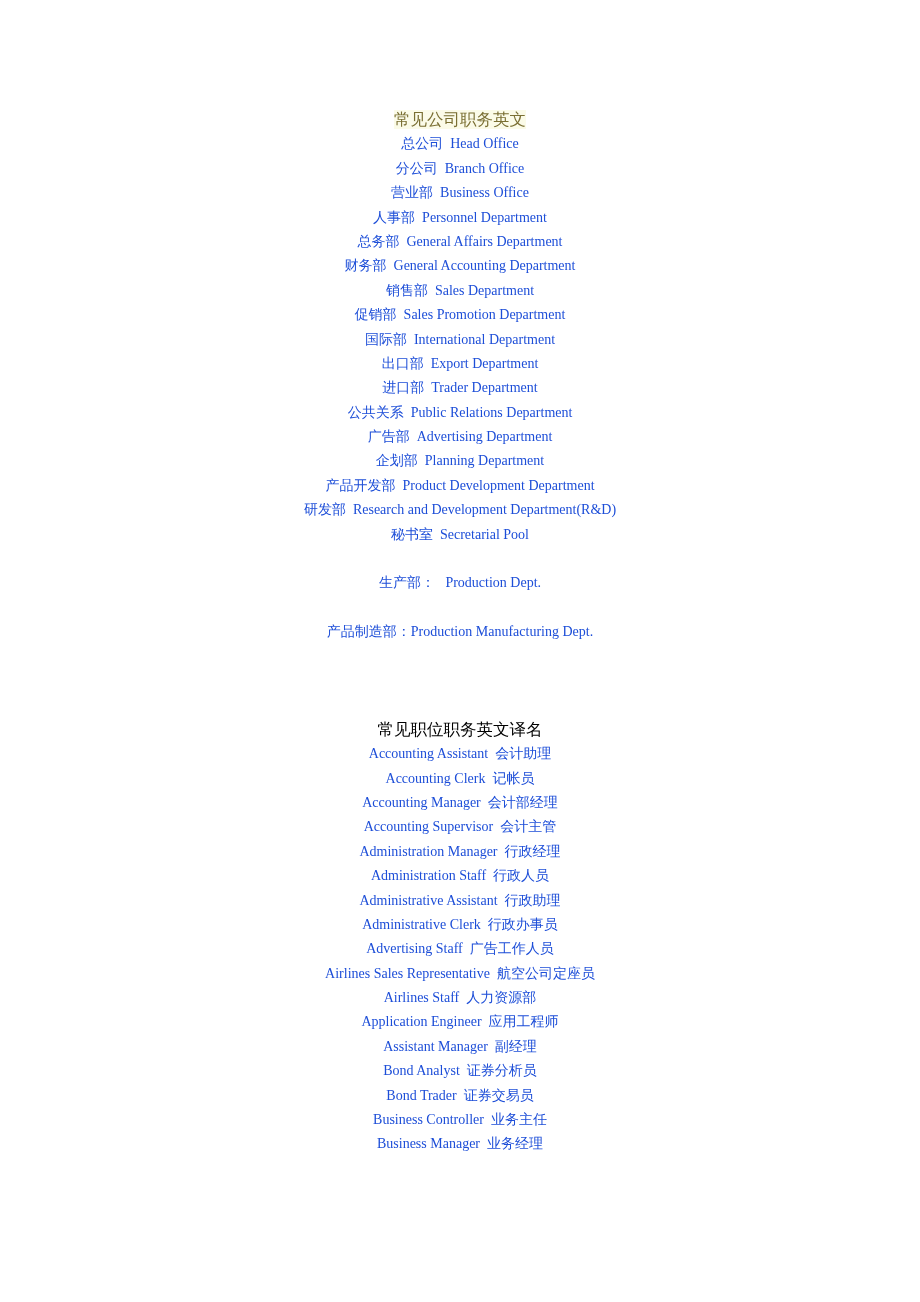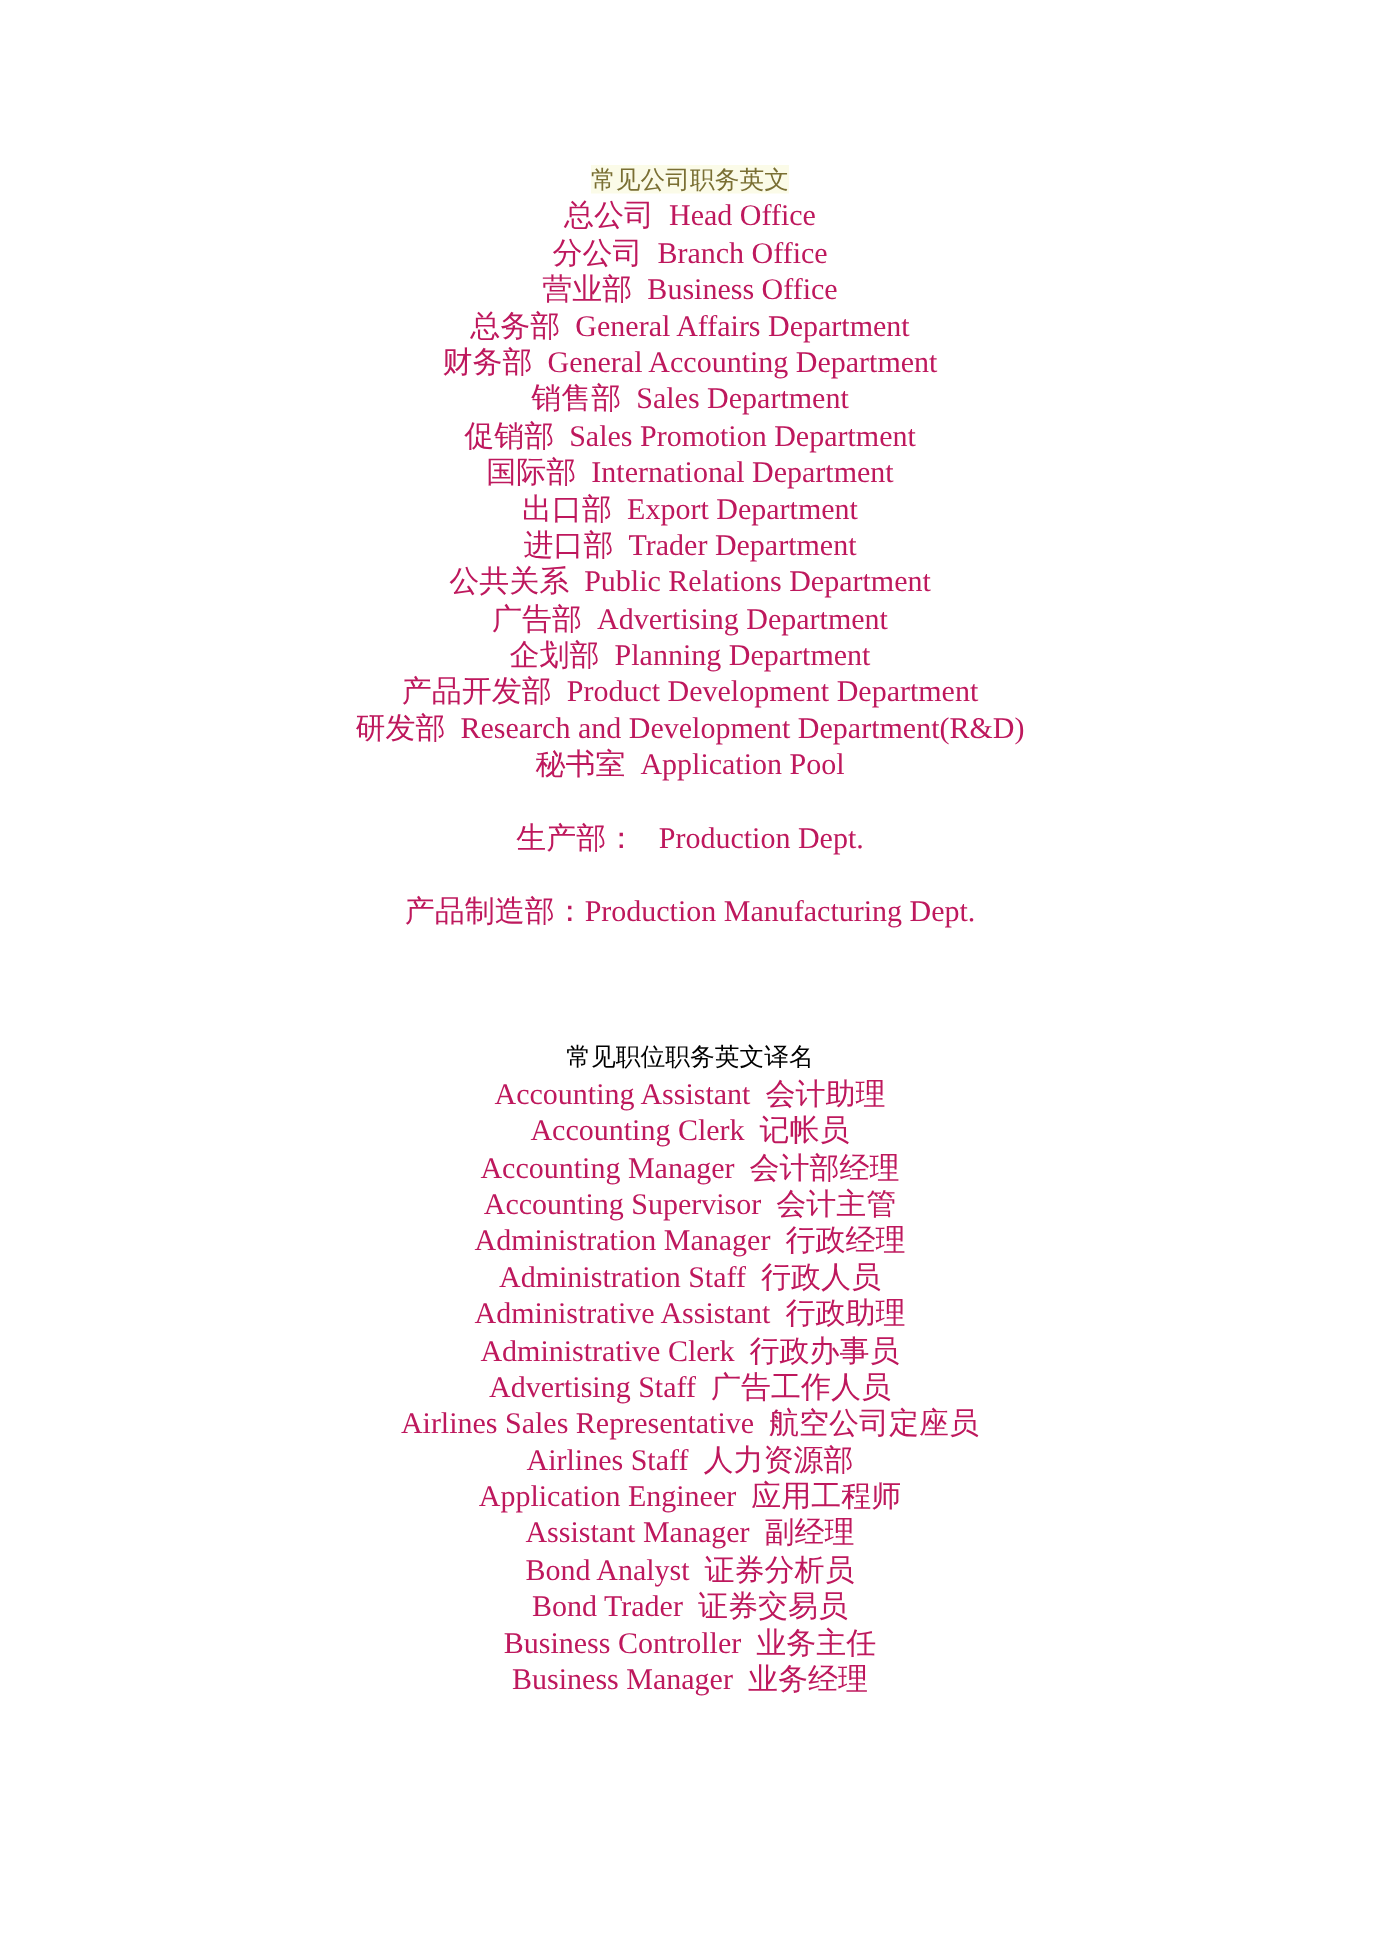--- a/index.html
+++ b/index.html
@@ -19,26 +19,26 @@
     -webkit-font-smoothing: antialiased;
   }
   .body-col {
     position: absolute;
     left: 60px;
     top: 108px;
     width: 800px;
     text-align: center;
   }
   .line {
-    font-size: 20px;
+    font-size: 14px;
     line-height: 24.4px;
     height: 24.4px;
     white-space: pre;
     letter-spacing: 0px;
-    color: #be185d;
+    color: #1d4ed8;
   }
   .section-title {
     font-size: 16.5px;
     line-height: 24.4px;
     height: 24.4px;
     white-space: pre;
     color: #000000;
   }
   .section-title .hl {
     background: #fbfbe8;
@@ -53,33 +53,34 @@
 
 <div class="page">
   <div class="body-col">
 
     <div class="section-title"><span class="hl">常见公司职务英文</span></div>
 
     <div>
       <div class="line">总公司  Head Office</div>
       <div class="line">分公司  Branch Office</div>
       <div class="line">营业部  Business Office</div>
+      <div class="line">人事部  Personnel Department</div>
       <div class="line">总务部  General Affairs Department</div>
       <div class="line">财务部  General Accounting Department</div>
       <div class="line">销售部  Sales Department</div>
       <div class="line">促销部  Sales Promotion Department</div>
       <div class="line">国际部  International Department</div>
       <div class="line">出口部  Export Department</div>
       <div class="line">进口部  Trader Department</div>
       <div class="line">公共关系  Public Relations Department</div>
       <div class="line">广告部  Advertising Department</div>
       <div class="line">企划部  Planning Department</div>
       <div class="line">产品开发部  Product Development Department</div>
       <div class="line">研发部  Research and Development Department(R&amp;D)</div>
-      <div class="line">秘书室  Application Pool</div>
+      <div class="line">秘书室  Secretarial Pool</div>
     </div>
 
     <div class="spacer-1"></div>
 
     <div class="line">生产部：   Production Dept.</div>
 
     <div class="spacer-1"></div>
 
     <div class="line">产品制造部：Production Manufacturing Dept.</div>
 

